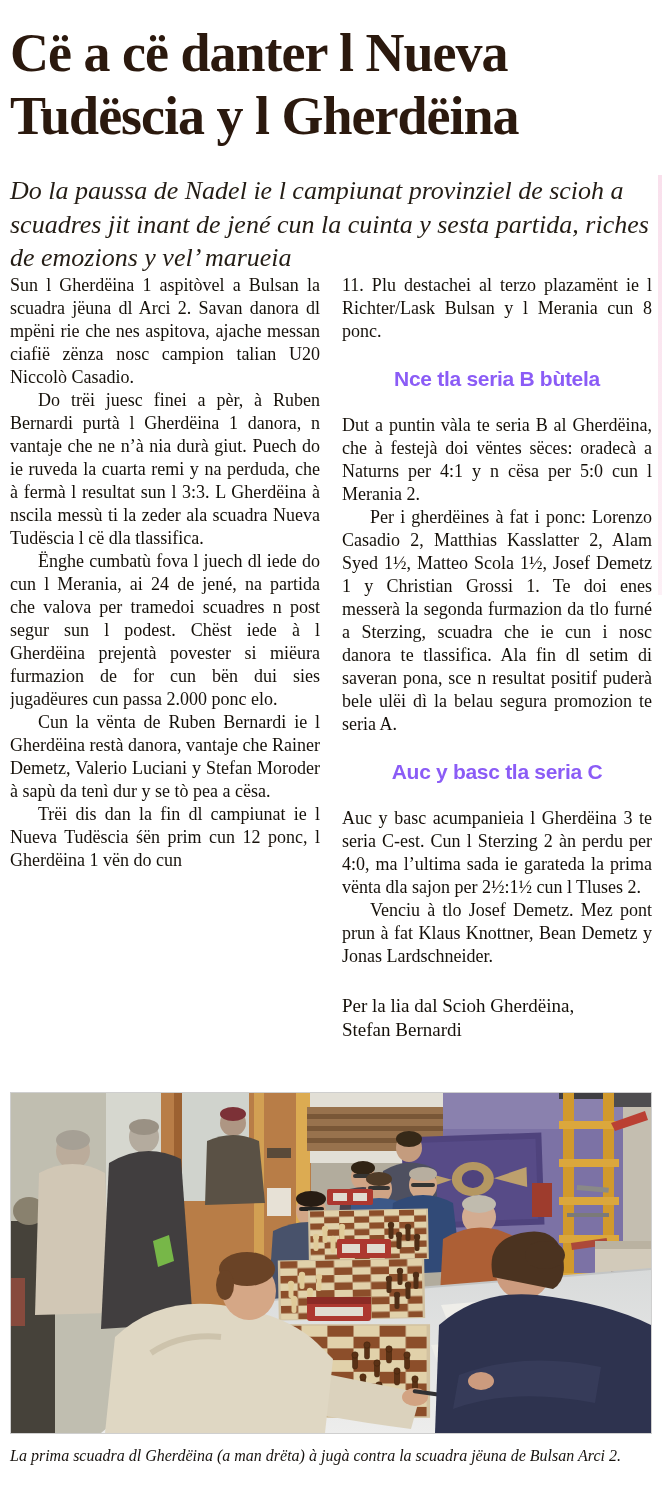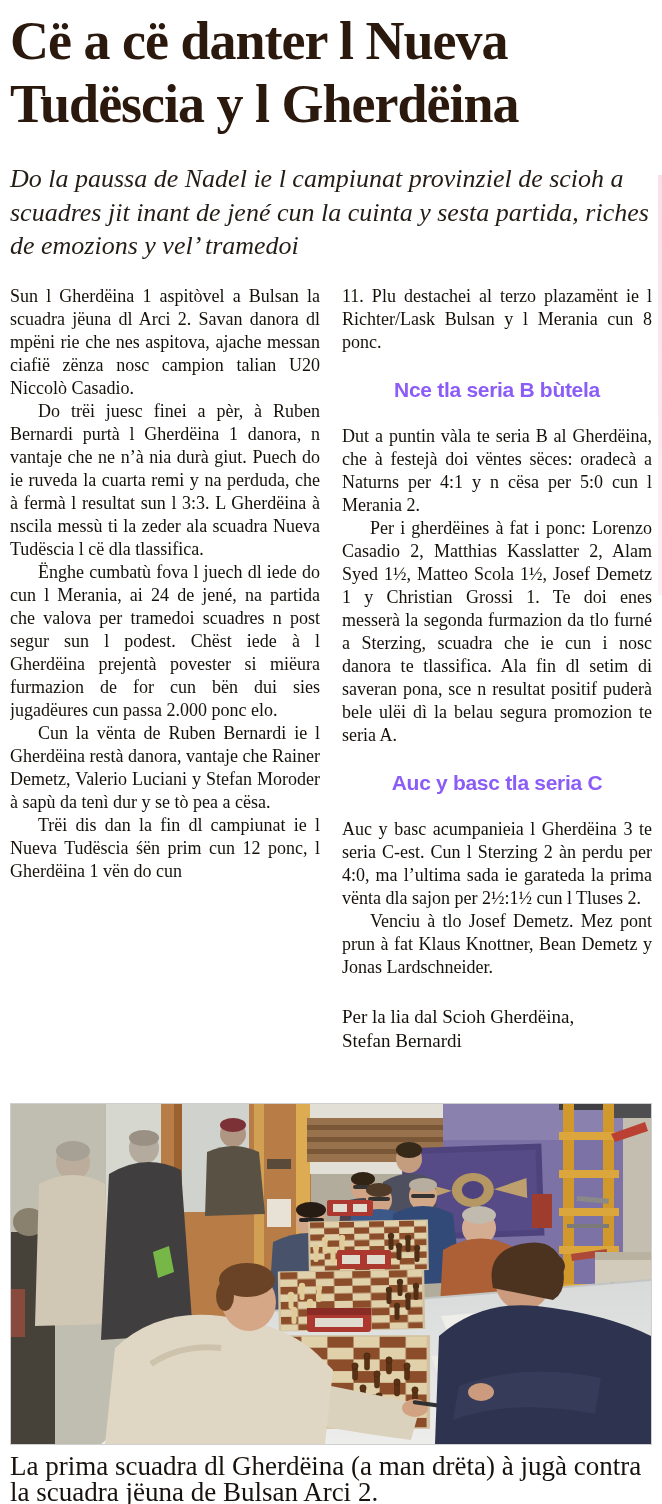--- a/index.html
+++ b/index.html
@@ -1,60 +1,60 @@
 <!DOCTYPE html>
 <html><head>
 <meta charset="utf-8">
 <style>
   html,body{margin:0;padding:0;}
   body{
     width:662px;height:1504px;overflow:hidden;background:#ffffff;
     font-family:"Liberation Serif",serif;color:#17120e;position:relative;
   }
-  .page{padding:8px 10px 0 10px;position:relative;}
+  .page{padding:20px 10px 0 10px;position:relative;}
   .headline{
     font-family:"Liberation Serif",serif;font-weight:700;
     font-size:54px;line-height:1.17;letter-spacing:-1px;
     color:#2b190e;margin:2px 0 0 0;
   }
   .standfirst{
     font-style:italic;font-size:26px;line-height:1.28;
     color:#241d15;margin-top:26px;width:648px;
   }
-  .columns{display:flex;gap:22px;margin-top:23px;height:806px;overflow:hidden;}
+  .columns{display:flex;gap:22px;height:806px;overflow:hidden;}
   .col{width:310px;font-size:18px;line-height:23px;text-align:justify;color:#151009;}
   .col p{margin:0;}
   .col p.indent{text-indent:28px;}
   .subhead{
     font-family:"Liberation Sans",sans-serif;font-weight:700;
     font-size:21px;letter-spacing:-0.3px;text-align:center;
     color:#8b5cf6;margin:24px 0 24px 0;
   }
   .signature{margin-top:26px;text-align:left;font-size:19px;line-height:24px;}
   .photo-frame{
     margin-top:12px;width:640px;height:340px;border:1px solid #cfcfcf;
     background:#a8a093;overflow:hidden;
   }
   .caption{
-    font-size:27px;line-height:25.5px;
+    font-style:italic;font-size:16px;line-height:25.5px;
     color:#17120e;margin-top:9px;width:648px;
   }
   .scan-artifact{
     position:absolute;right:0;top:175px;width:4px;height:420px;
     background:linear-gradient(#f6cfe2,#fbe8f1);opacity:.65;
   }
 </style>
 </head>
 <body>
 
 <div class="page">
 
   <h1 class="headline">Cë a cë danter l Nueva Tudëscia y l Gherdëina</h1>
 
-  <div class="standfirst">Do la paussa de Nadel ie l campiunat provinziel de scioh a scuadres jit inant de jené cun la cuinta y sesta partida, riches de emozions y vel’ tramedoi</div>
+  <div class="standfirst">Do la paussa de Nadel ie l campiunat provinziel de scioh a scuadres jit inant de jené cun la cuinta y sesta partida, riches de emozions y vel’ marueia</div>
 
   <div class="columns">
     <div class="col">
       <p>Sun l Gherdëina 1 aspitòvel a Bulsan la scuadra jëuna dl Arci 2. Savan danora dl mpëni rie che nes aspitova, ajache messan ciafië zënza nosc campion talian U20 Niccolò Casadio.</p>
       <p class="indent">Do trëi juesc finei a pèr, à Ruben Bernardi purtà l Gherdëina 1 danora, n vantaje che ne n’à nia durà giut. Puech do ie ruveda la cuarta remi y na perduda, che à fermà l resultat sun l 3:3. L Gherdëina à nscila messù ti la zeder ala scuadra Nueva Tudëscia l cë dla tlassifica.</p>
       <p class="indent">Ënghe cumbatù fova l juech dl iede do cun l Merania, ai 24 de jené, na partida che valova per tramedoi scuadres n post segur sun l podest. Chëst iede à l Gherdëina prejentà povester si miëura furmazion de for cun bën dui sies jugadëures cun passa 2.000 ponc elo.</p>
       <p class="indent">Cun la vënta de Ruben Bernardi ie l Gherdëina restà danora, vantaje che Rainer Demetz, Valerio Luciani y Stefan Moroder à sapù da tenì dur y se tò pea a cësa.</p>
       <p class="indent">Trëi dis dan la fin dl campiunat ie l Nueva Tudëscia śën prim cun 12 ponc, l Gherdëina 1 vën do cun</p>
     </div>
     <div class="col">

